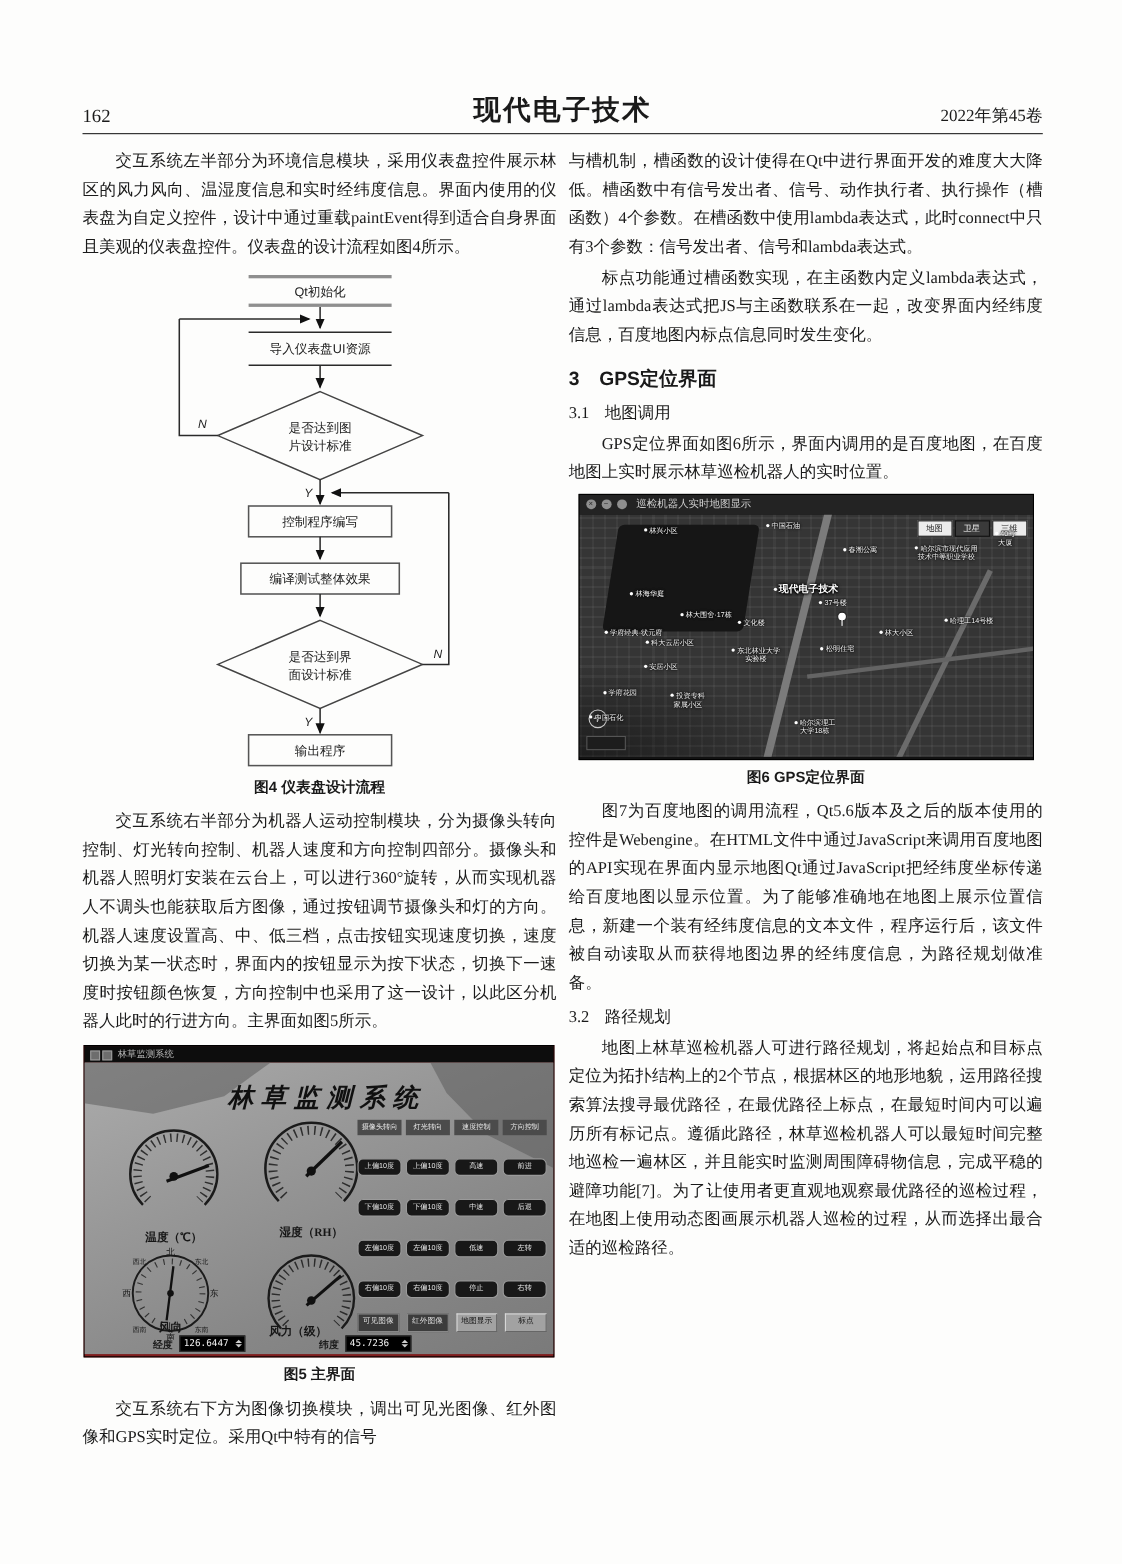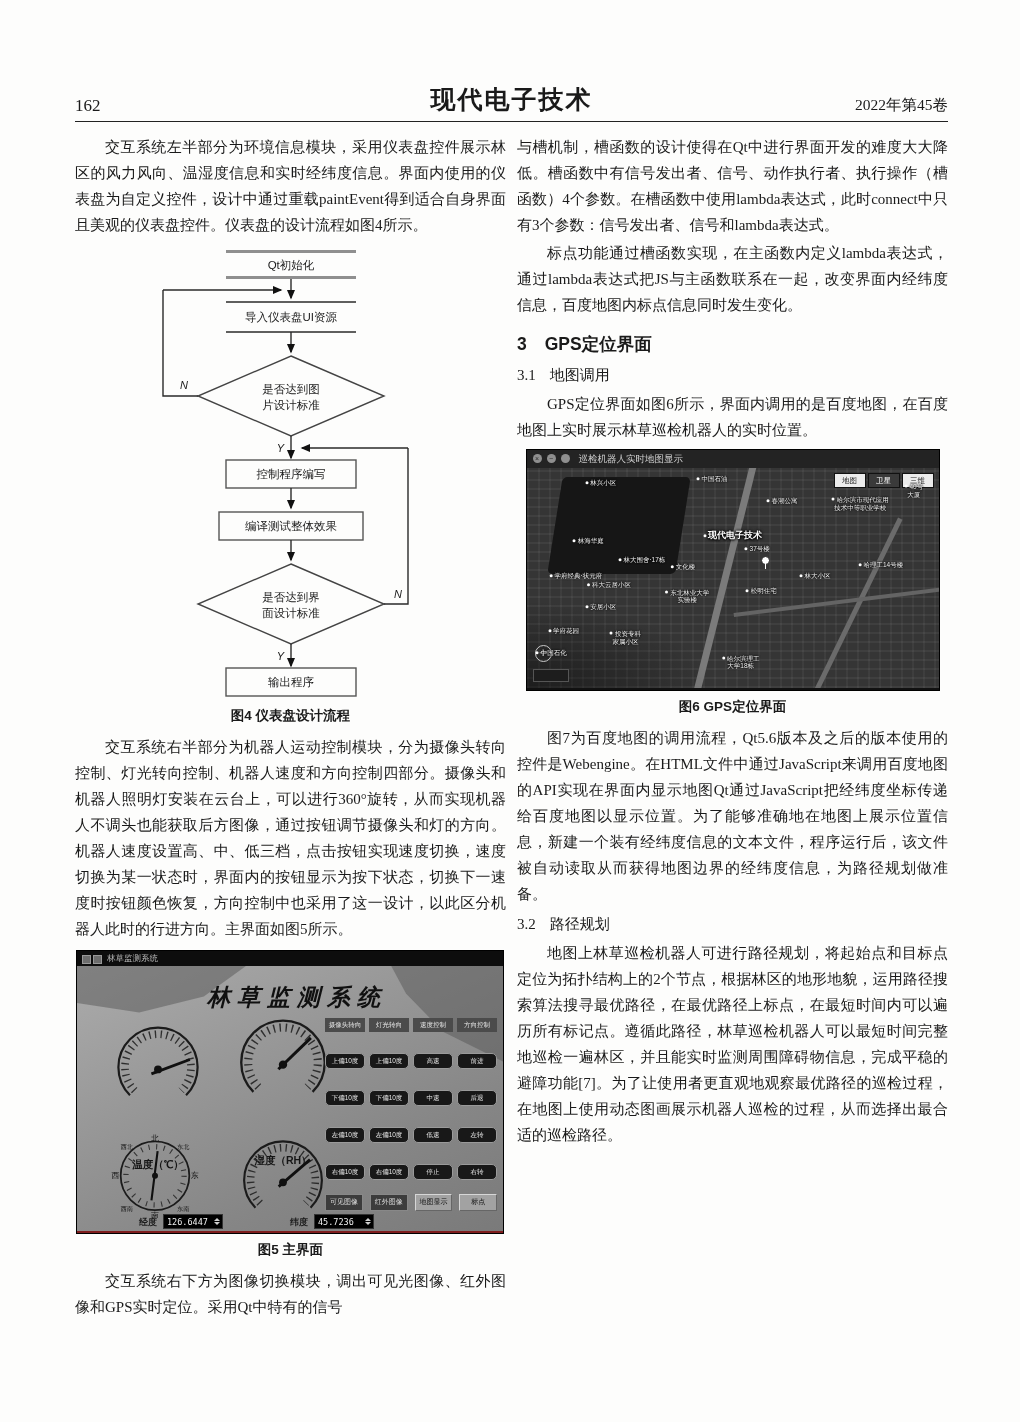--- a/index.html
+++ b/index.html
@@ -41,22 +41,22 @@
   #fig5 .body{position:relative;width:100%;height:265px;
       background:linear-gradient(155deg,#ababab 0%,#989898 35%,#868686 70%,#7a7a7a 100%);overflow:hidden;}
   #fig5 .blotch1{position:absolute;left:-10px;top:-8px;width:190px;height:70px;background:#5c5c5c;opacity:.55;
       clip-path:polygon(0 0,100% 0,72% 55%,38% 78%,0 62%);}
   #fig5 .blotch2{position:absolute;right:-8px;top:-6px;width:150px;height:120px;background:#555;opacity:.5;
       clip-path:polygon(18% 0,100% 0,100% 88%,55% 60%,30% 28%);}
   #fig5 .apptitle{position:absolute;left:120px;top:16px;width:200px;text-align:center;
       font-family:"DejaVu Serif","Liberation Serif",serif;font-style:italic;font-weight:bold;
       font-size:23px;letter-spacing:7px;color:#101010;}
   .gauge{position:absolute;}
-  .glabel{position:absolute;font-family:Liberation Sans, sans-serif;
-      font-weight:bold;font-size:10.5px;color:#151515;text-align:center;margin-top:40px;}
+  .glabel{position:absolute;font-family:Liberation Serif, serif;
+      font-weight:bold;font-size:10.5px;color:#151515;text-align:center;}
   .gauge path,.gauge circle.ring{stroke:#1b1b1b;fill:none;}
   
   .coordlab{position:absolute;font-family:"Liberation Sans","DejaVu Sans",sans-serif;
       font-weight:bold;font-size:9px;color:#1c1c1c;}
   .spin{position:absolute;height:13px;background:#000;border:1px solid #333;display:flex;align-items:center;}
   .spin .val{color:#efefef;font-family:"DejaVu Sans Mono","Liberation Mono",monospace;font-size:8.5px;padding:12px 3px;flex:1;}
   .spin .arrows{display:flex;flex-direction:column;justify-content:center;margin-right:2px;}
   .spin .up{width:0;height:0;border-left:3px solid transparent;border-right:3px solid transparent;border-bottom:3px solid #cfcfcf;margin-bottom:1px;}
   .spin .dn{width:0;height:0;border-left:3px solid transparent;border-right:3px solid transparent;border-top:3px solid #cfcfcf;}
   

